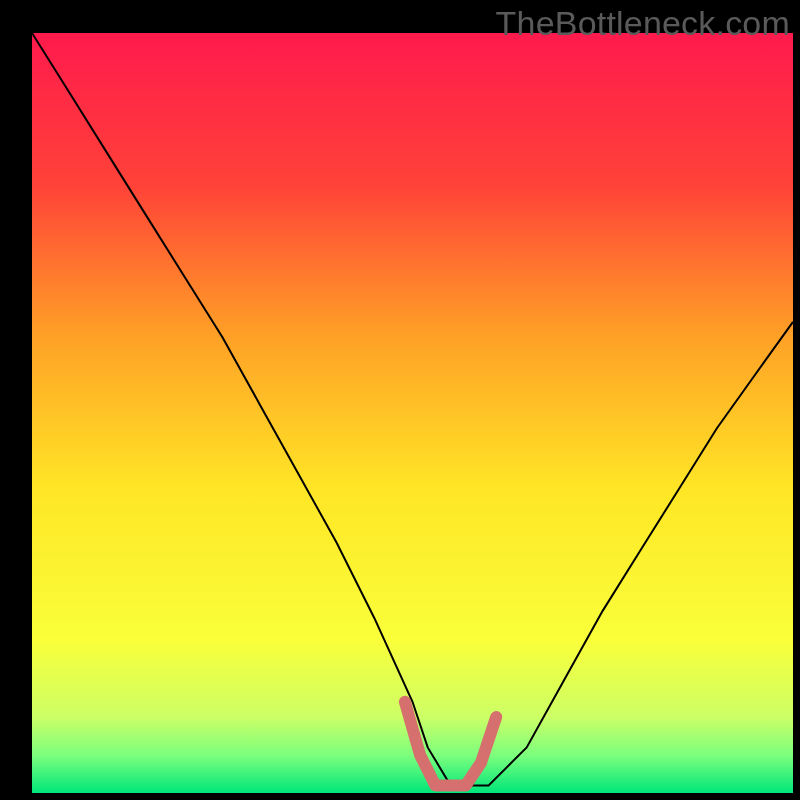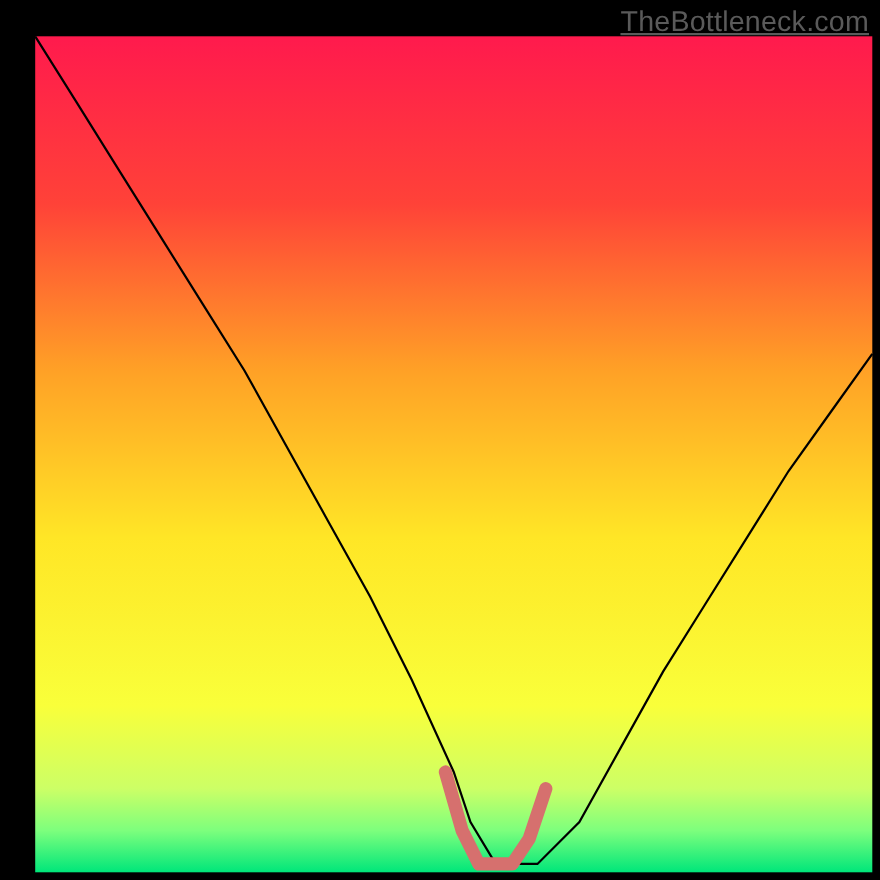--- a/index.html
+++ b/index.html
@@ -15,25 +15,24 @@
     position: relative;
     width: 800px;
     height: 800px;
     background: #000;
   }
   .watermark {
     position: absolute;
     top: 4px;
     right: 10px;
     color: #5a5a5a;
-    font-size: 26px;
+    font-size: 34px;
     font-weight: 400;
     letter-spacing: 0.2px;
     z-index: 3;
-    text-decoration: underline;
   }
   svg {
     position: absolute;
     top: 0;
     left: 0;
   }
 </style>
 </head>
 <body>
 

